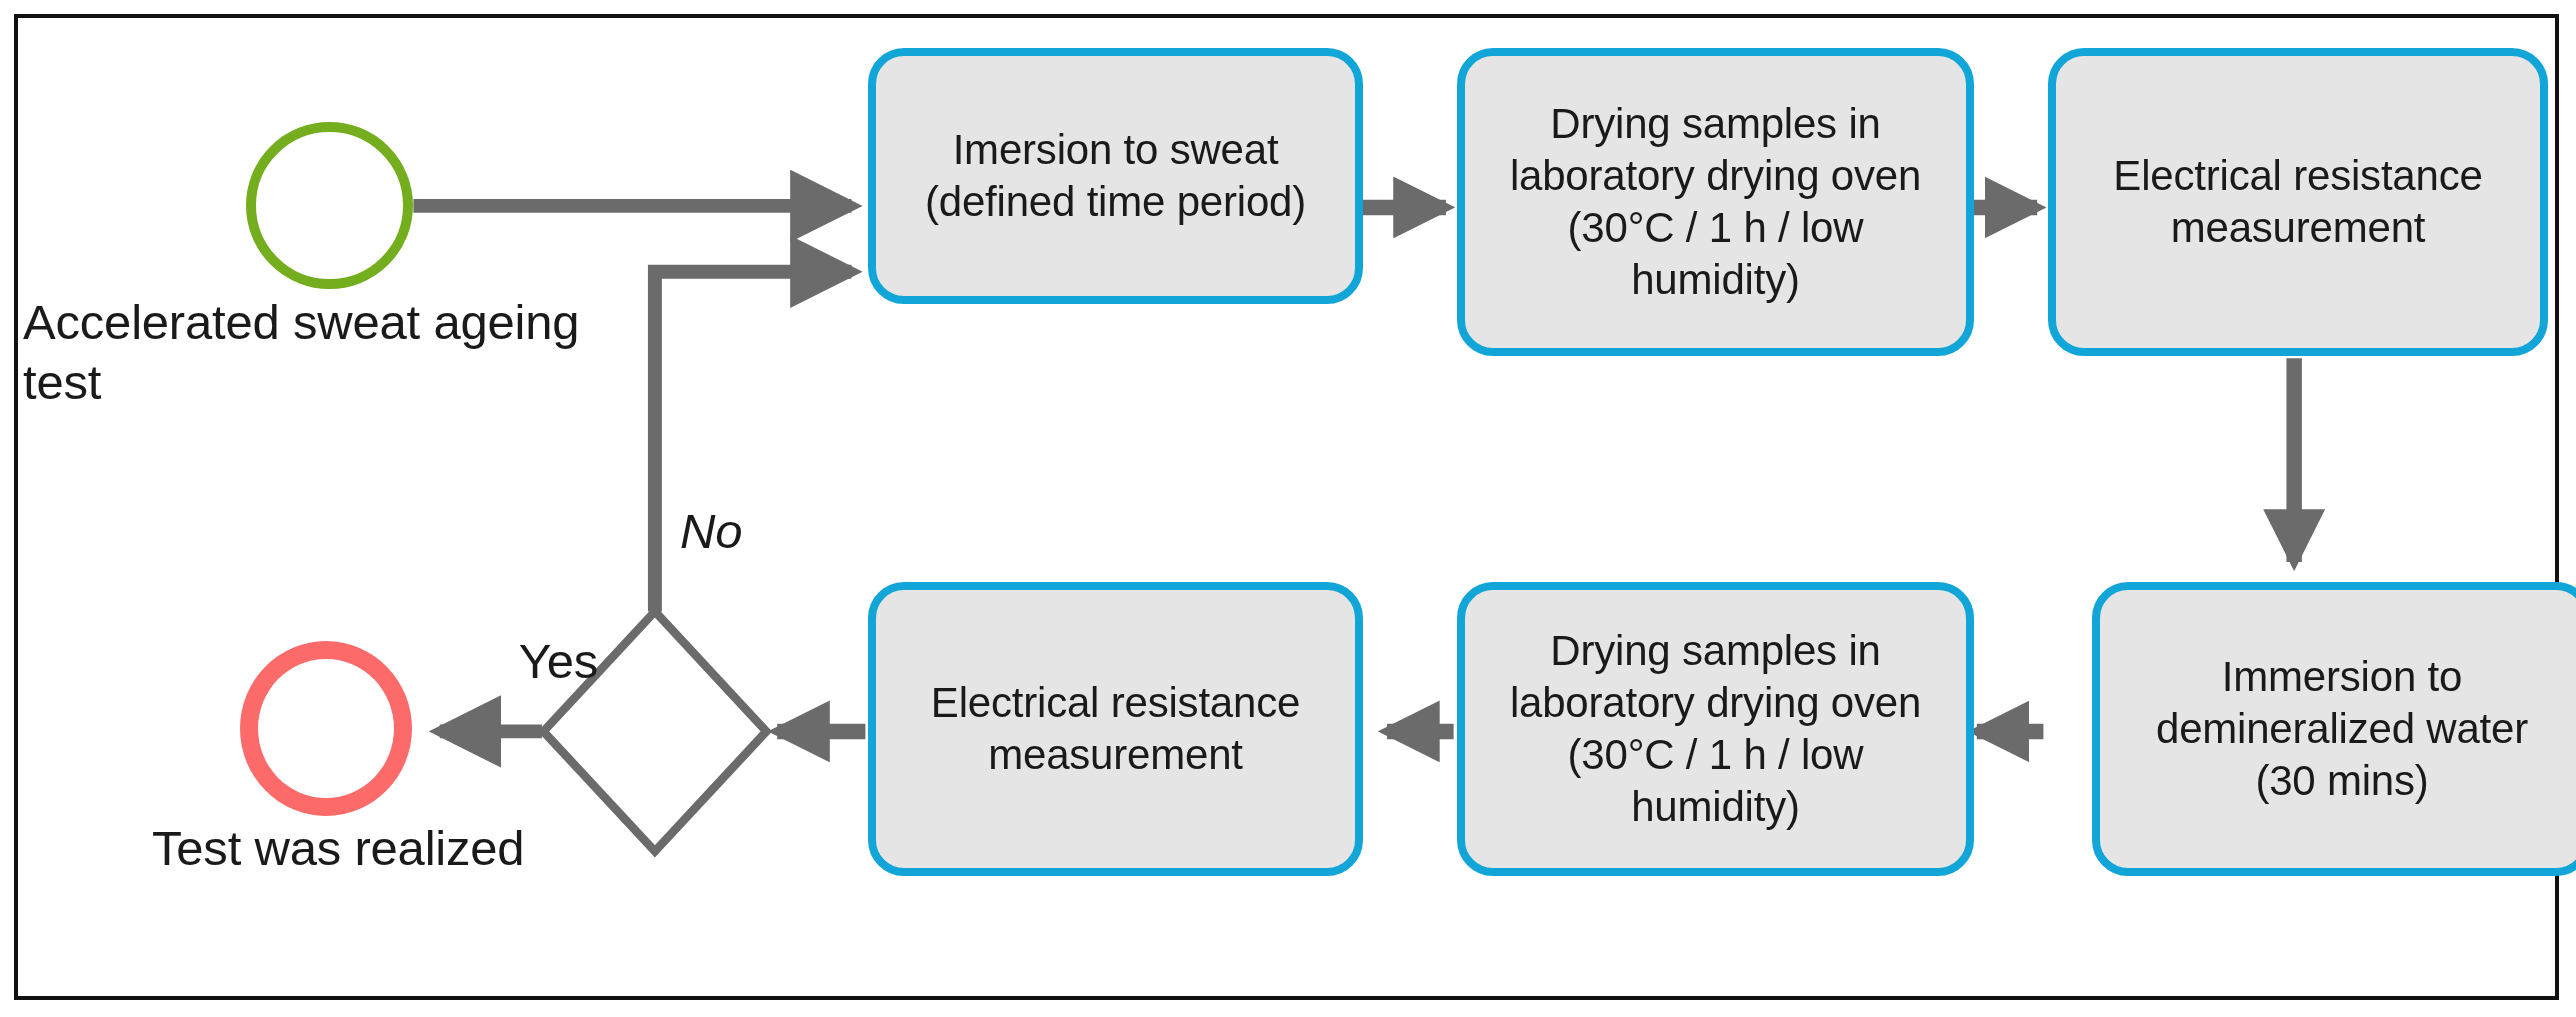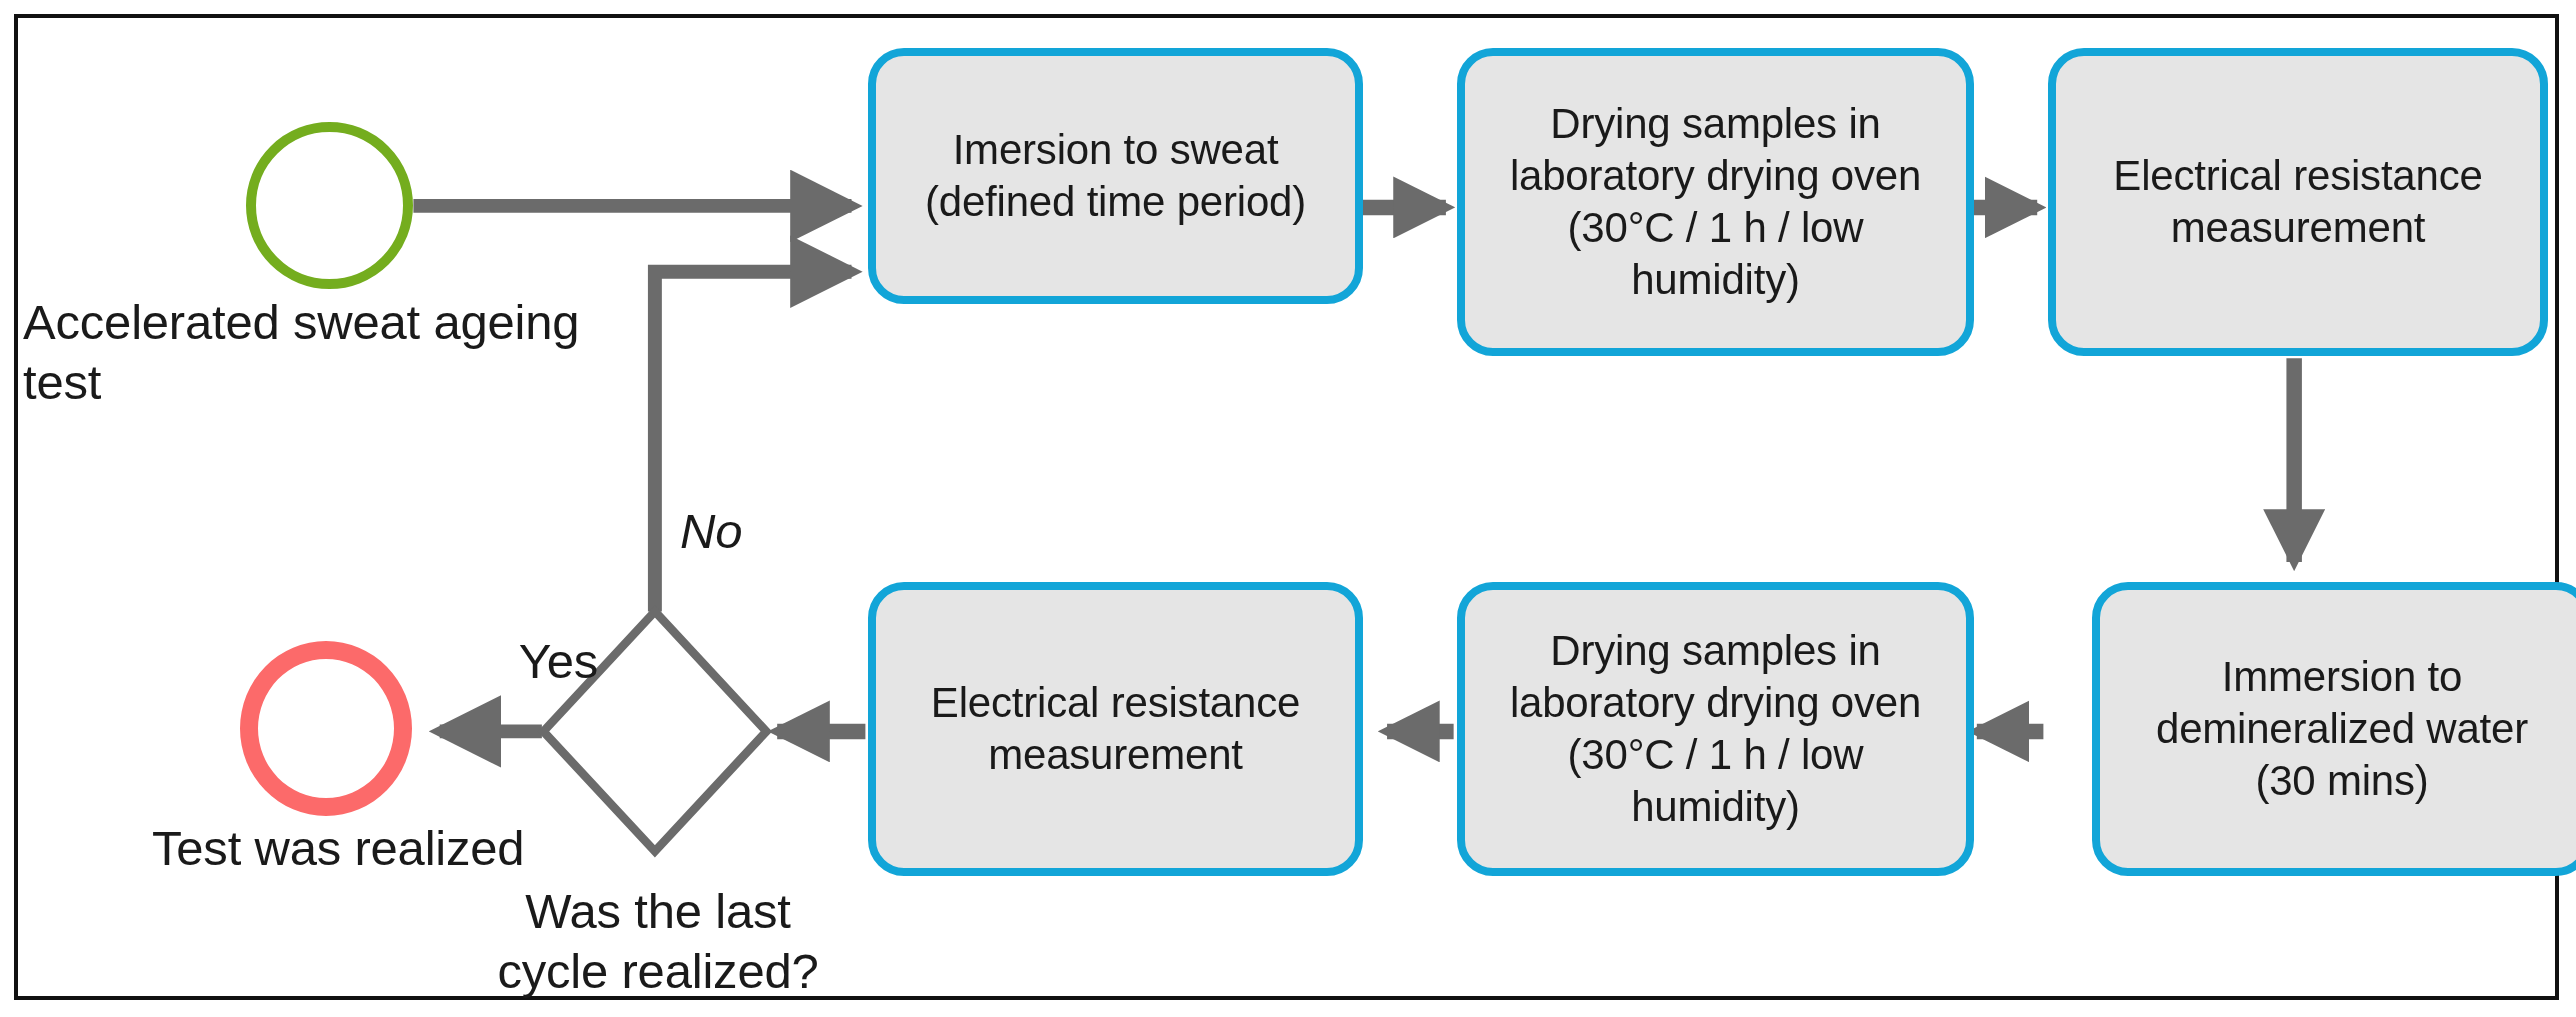--- a/index.html
+++ b/index.html
@@ -163,20 +163,18 @@
 humidity)</div>
 
   <div class="proc-box" style="left:2048px; top:582px; width:500px; height:294px;margin-left:44px;">Immersion to
 demineralized water
 (30 mins)</div>
 
   <div class="flow-label" id="start-label">Accelerated sweat ageing test</div>
 
   <div class="flow-label" id="end-label">Test was realized</div>
 
-  <div class="flow-label" id="decision-label">Was the last
-cycle realized?</div>
 
   <div class="flow-label" id="no-label">No</div>
 
   <div class="flow-label" id="yes-label">Yes</div>
 </div>
 
 
 </body></html>

